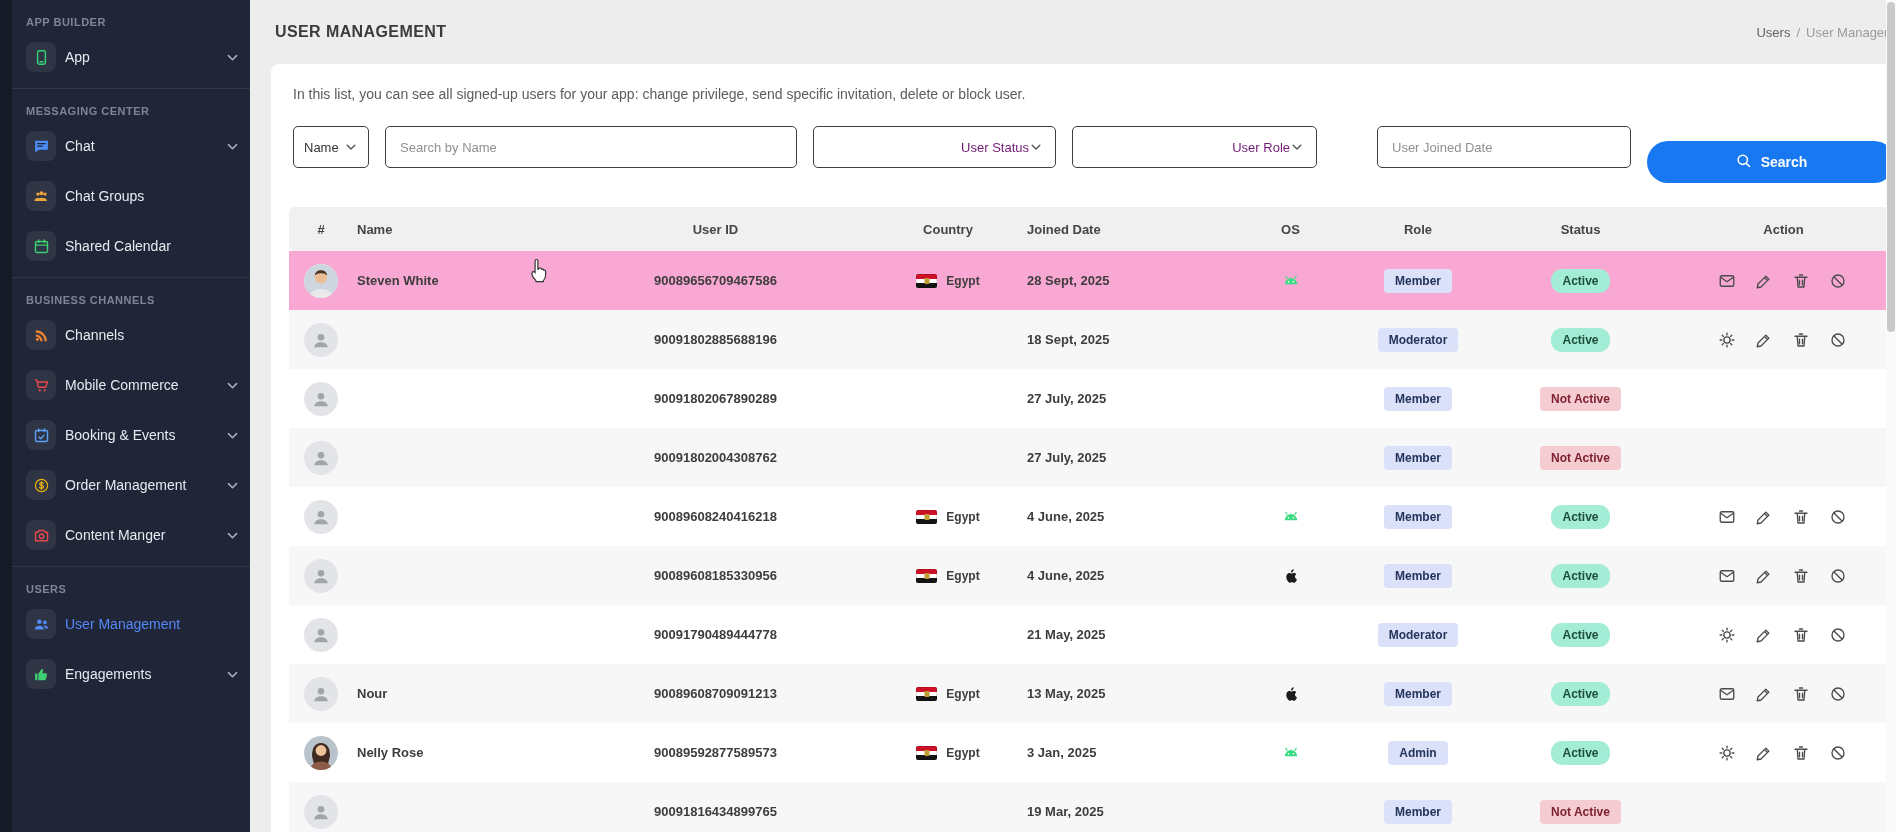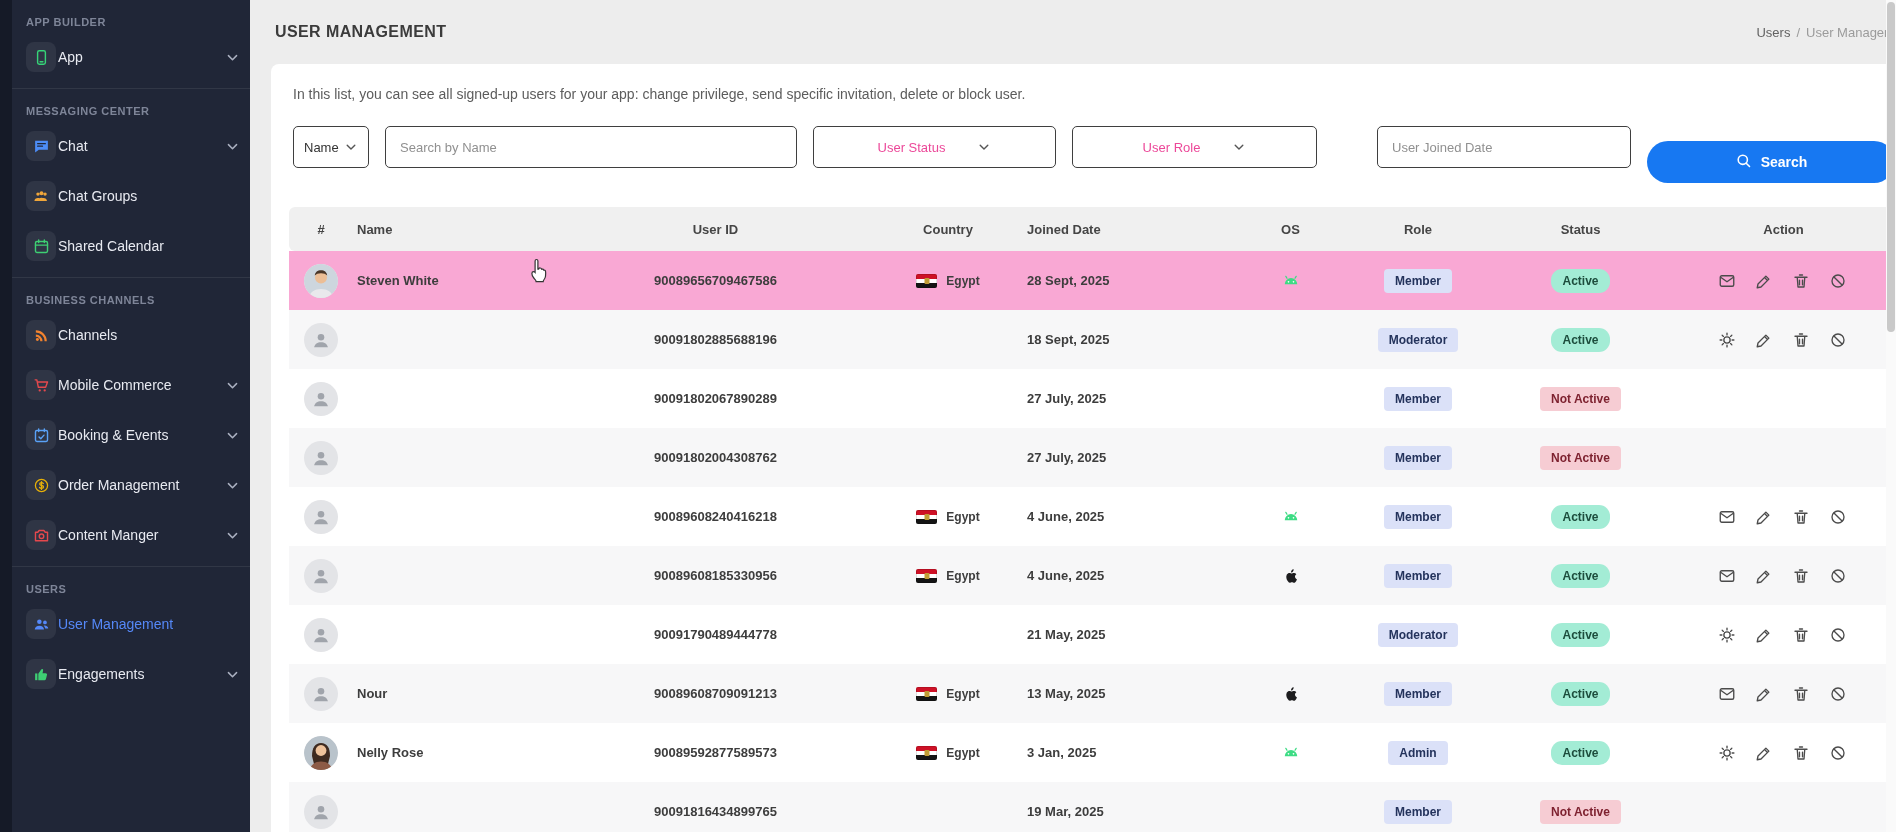--- a/index.html
+++ b/index.html
@@ -13,21 +13,21 @@
 
   
   .sidebar {
     width:250px; flex-shrink:0; background:#202637; color:#e6e9f2;
     position:relative; padding-left:12px; overflow:hidden;
   }
   .sidebar::before { content:''; position:absolute; left:0; top:0; width:12px; height:100%; background:#151a27; }
   .side-section { padding:6px 4px 6px 8px; border-bottom:1px solid rgba(255,255,255,.08); }
   .side-section:last-child { border-bottom:none; }
   .section-label { font-size:11px; font-weight:700; letter-spacing:.5px; color:#7e8598; padding:10px 6px 4px; }
-  .nav-item { display:flex; align-items:center; gap:2px; height:50px; padding:0 6px; cursor:pointer; font-size:14px; }
+  .nav-item { display:flex; align-items:center; gap:9px; height:50px; padding:0 6px; cursor:pointer; font-size:14px; }
   .nav-ico { width:30px; height:30px; border-radius:8px; background:rgba(255,255,255,.07);
     display:flex; align-items:center; justify-content:center; flex-shrink:0; }
   .nav-ico svg { width:17px; height:17px; display:block; }
   .nav-label { flex:1; color:#e8eaf1; font-weight:500; }
   .nav-item.active .nav-label { color:#5588f8; }
   .chev { width:15px; height:15px; color:#aab0c0; display:flex; }
   .chev svg { width:15px; height:15px; }
 
   
   .main { flex:1; position:relative; padding:0 40px 0 21px; }
@@ -36,21 +36,21 @@
   .breadcrumb { font-size:13px; color:#9b9b9b; display:flex; gap:6px; }
   .bc-link { color:#636363; cursor:pointer; }
 
   .card { background:#fff; border-radius:8px; padding:6px 18px 18px; }
   .desc { color:#5c5c5c; font-size:14px; margin:16px 0 9px; padding:0 4px; }
 
   
   .filters { display:flex; align-items:center; gap:16px; margin:0 4px 24px; }
   .field { height:42px; border:1px solid #3f3f3f; border-radius:5px; font-size:13px; background:#fff; }
   .name-select { width:76px; display:flex; align-items:center; justify-content:space-between; padding:0 10px; color:#333; font-weight:500; cursor:pointer; }
-  .sel { display:flex; align-items:center; justify-content:center; padding:0 12px; color:#ec4899; cursor:pointer;gap:32px; }
+  .sel { display:flex; align-items:center; justify-content:flex-end; padding:0 12px; color:#701a75; cursor:pointer; }
   .status-select { width:243px; } .role-select { width:245px; }
   .sel .chev2, .name-select .chev2 { width:14px; height:14px; color:#555; display:flex; }
   .chev2 svg { width:14px; height:14px; }
   .text-input { padding:0 14px; color:#333; outline:none; }
   .search-input { width:412px; }
   .date-input { width:254px;margin-left:44px; }
   .text-input::placeholder { color:#909090; }
   .search-btn { margin-left:auto; width:248px; height:42px; border:none; border-radius:21px;
     background:#1778f2; color:#fff; font-family:inherit; font-size:14px; font-weight:600;
     display:flex; align-items:center; justify-content:center; gap:9px; cursor:pointer;margin-top:30px; }

